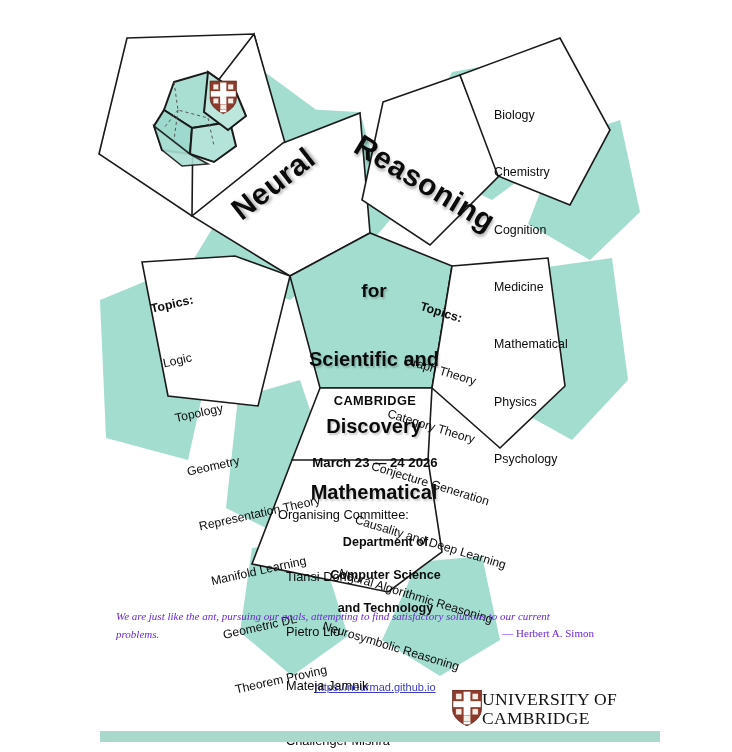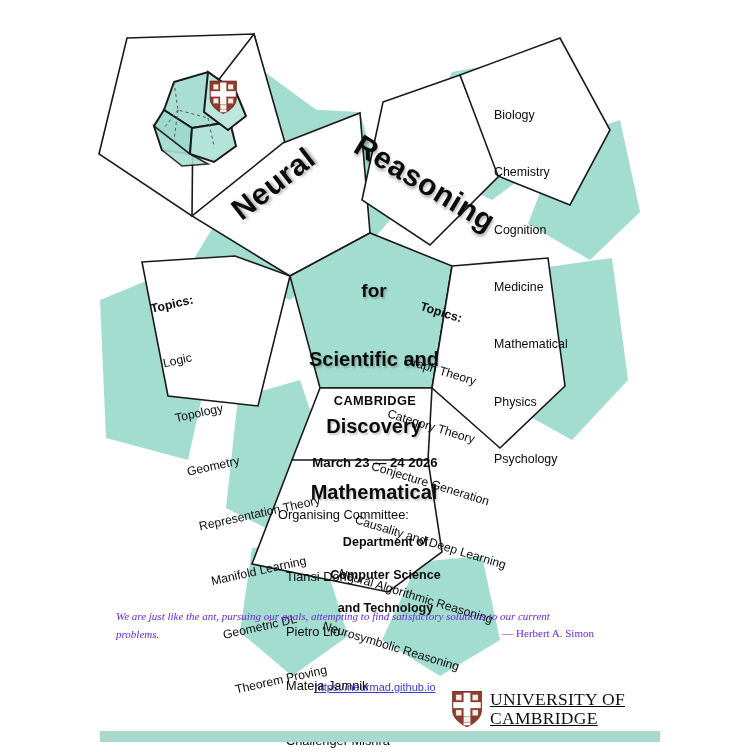--- a/index.html
+++ b/index.html
@@ -139,23 +139,22 @@
     text-align: right;
     font-style: normal;
     margin-top: -18px;
   }
 
   .logo-wrap {
     position: absolute;
     left: 452px;
     top: 690px;
     display: flex;
-    align-items: flex-end;
-    gap: 8px;
-    text-decoration: underline;
+    align-items: flex-start;
+    gap: 0;
   }
   .logo-text {
     font-family: "Liberation Serif", serif;
     font-size: 17.5px;
     line-height: 1.06;
     color: #111;
     letter-spacing: 0.3px;
   }
   .logo-text .l1 { display:block; }
   .logo-text .l2 { display:block; }

